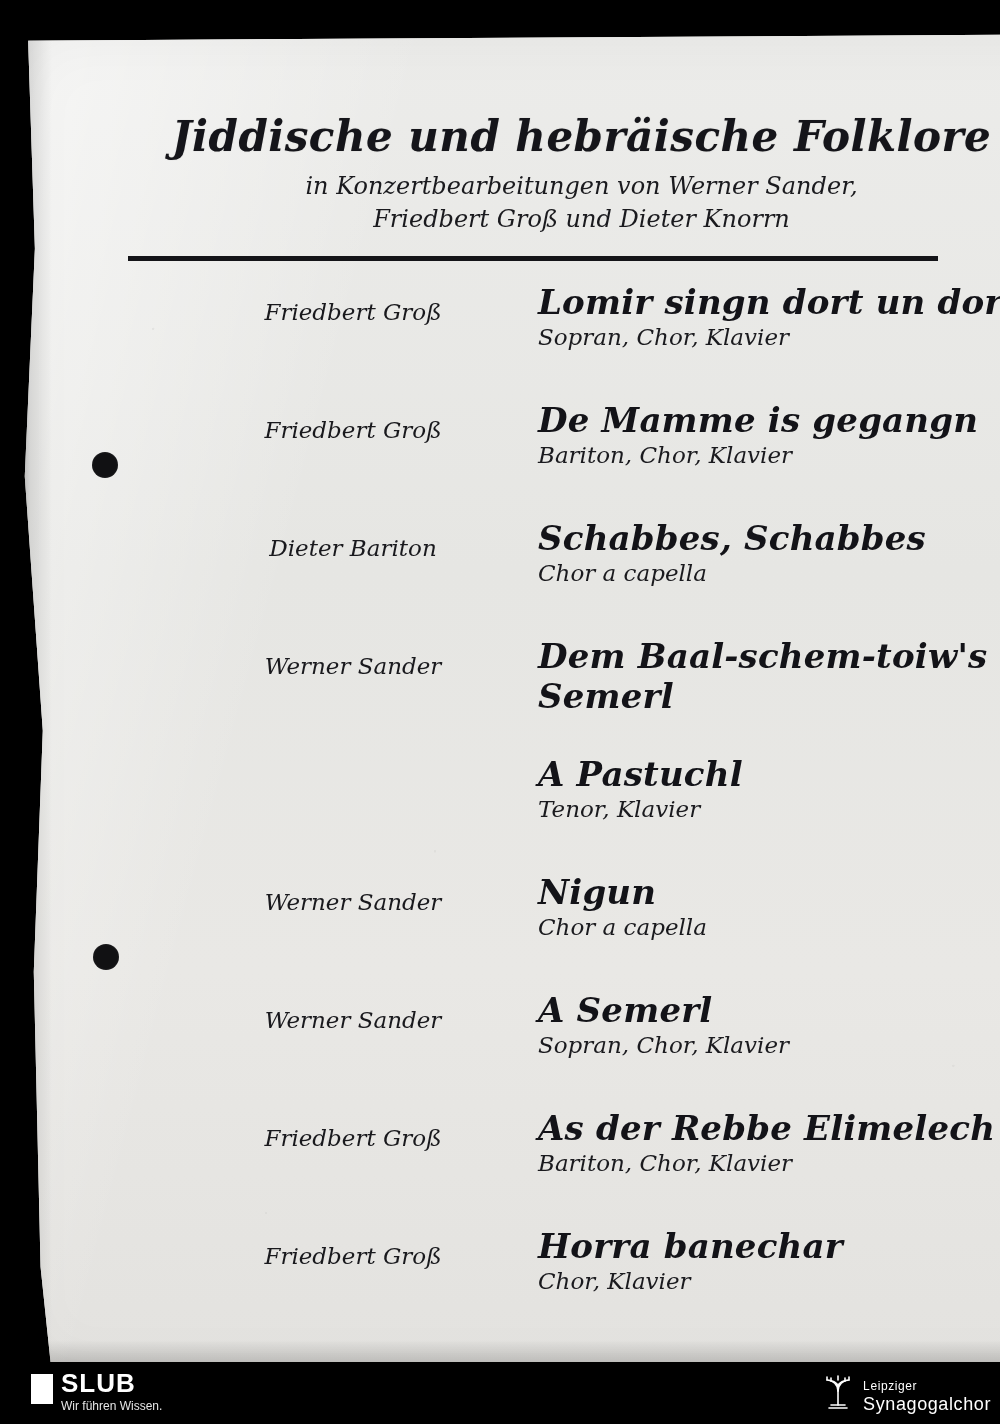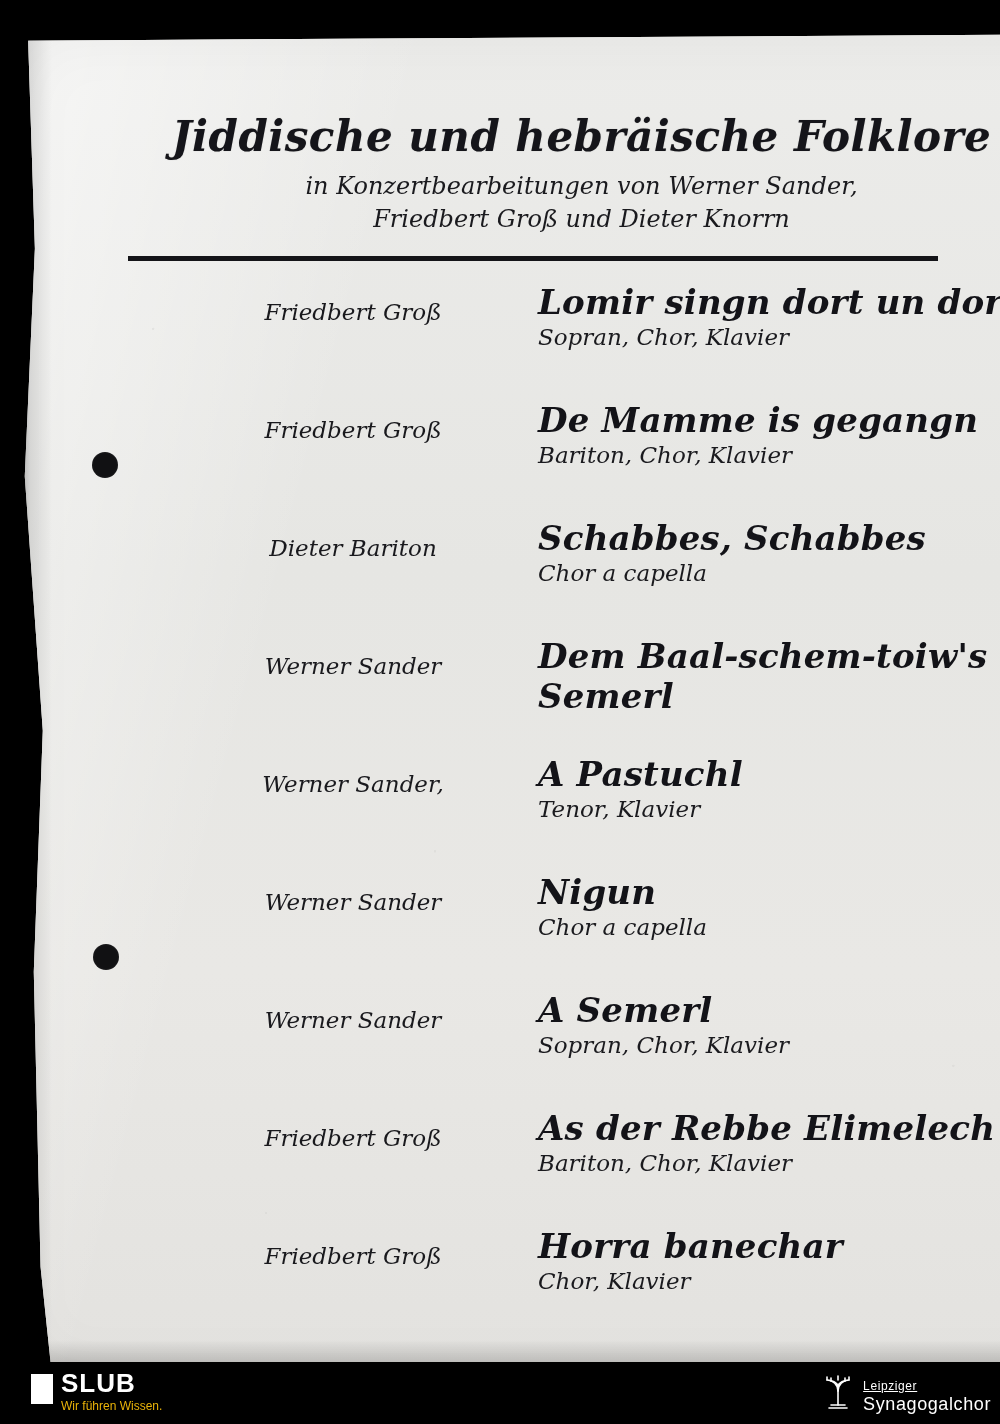--- a/index.html
+++ b/index.html
@@ -189,37 +189,37 @@
     font-family: "Liberation Sans", sans-serif;
     font-weight: 700;
     font-size: 26px;
     letter-spacing: 1px;
     line-height: 1.05;
     color: #ffffff;
   }
   #slub-tagline {
     font-family: "Liberation Sans", sans-serif;
     font-size: 12px;
-    color: #eab308;
+    color: #e5e5e5;
     margin-top: 2px;
   }
   #choir-logo {
     position: absolute;
     right: 16px;
     top: 12px;
     display: flex;
     align-items: center;
   }
   #menorah-icon { margin-right: 8px; }
   #choir-text {
     font-family: "Liberation Sans", sans-serif;
     color: #ffffff;
     line-height: 1.12;
   }
-  #choir-line1 { font-size: 12px; letter-spacing: 0.6px; text-decoration: underline; }
+  #choir-line1 { font-size: 12px; letter-spacing: 0.6px; }
   #choir-line2 { font-size: 18px; letter-spacing: 0.6px; }
 </style>
 </head>
 <body>
 
 <div id="page">
   <div id="speckle"></div>
 
   <div id="content">
 
@@ -260,21 +260,20 @@
 
       <div class="program-row">
         <div class="arranger">Werner Sander</div>
         <div class="piece">
           <div class="piece-title">Dem Baal-schem-toiw's Semerl</div>
 
         </div>
       </div>
 
       <div class="program-row">
-        <div class="arranger">Werner Sander,</div>
         <div class="piece">
           <div class="piece-title">A Pastuchl</div>
           <div class="piece-scoring">Tenor, Klavier</div>
         </div>
       </div>
 
       <div class="program-row">
         <div class="arranger">Werner Sander</div>
         <div class="piece">
           <div class="piece-title">Nigun</div>

